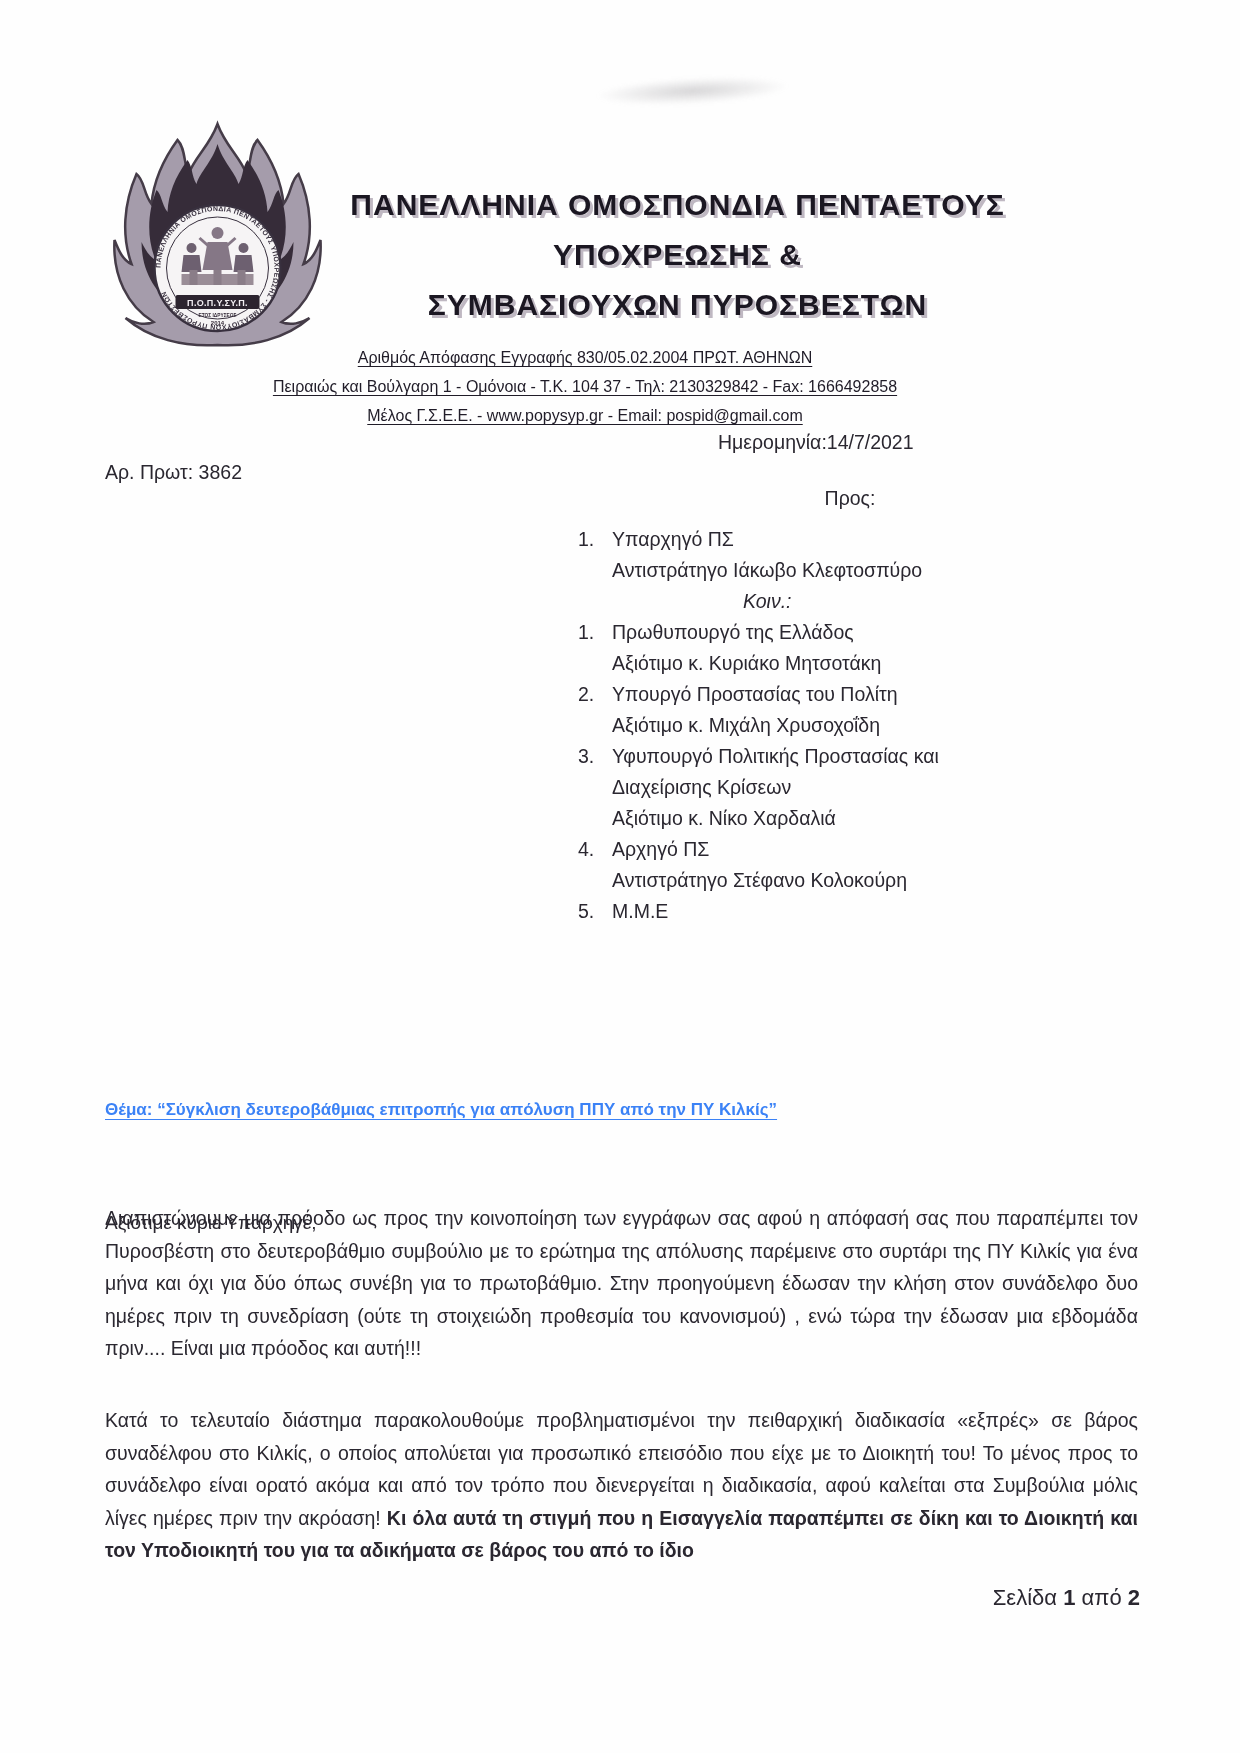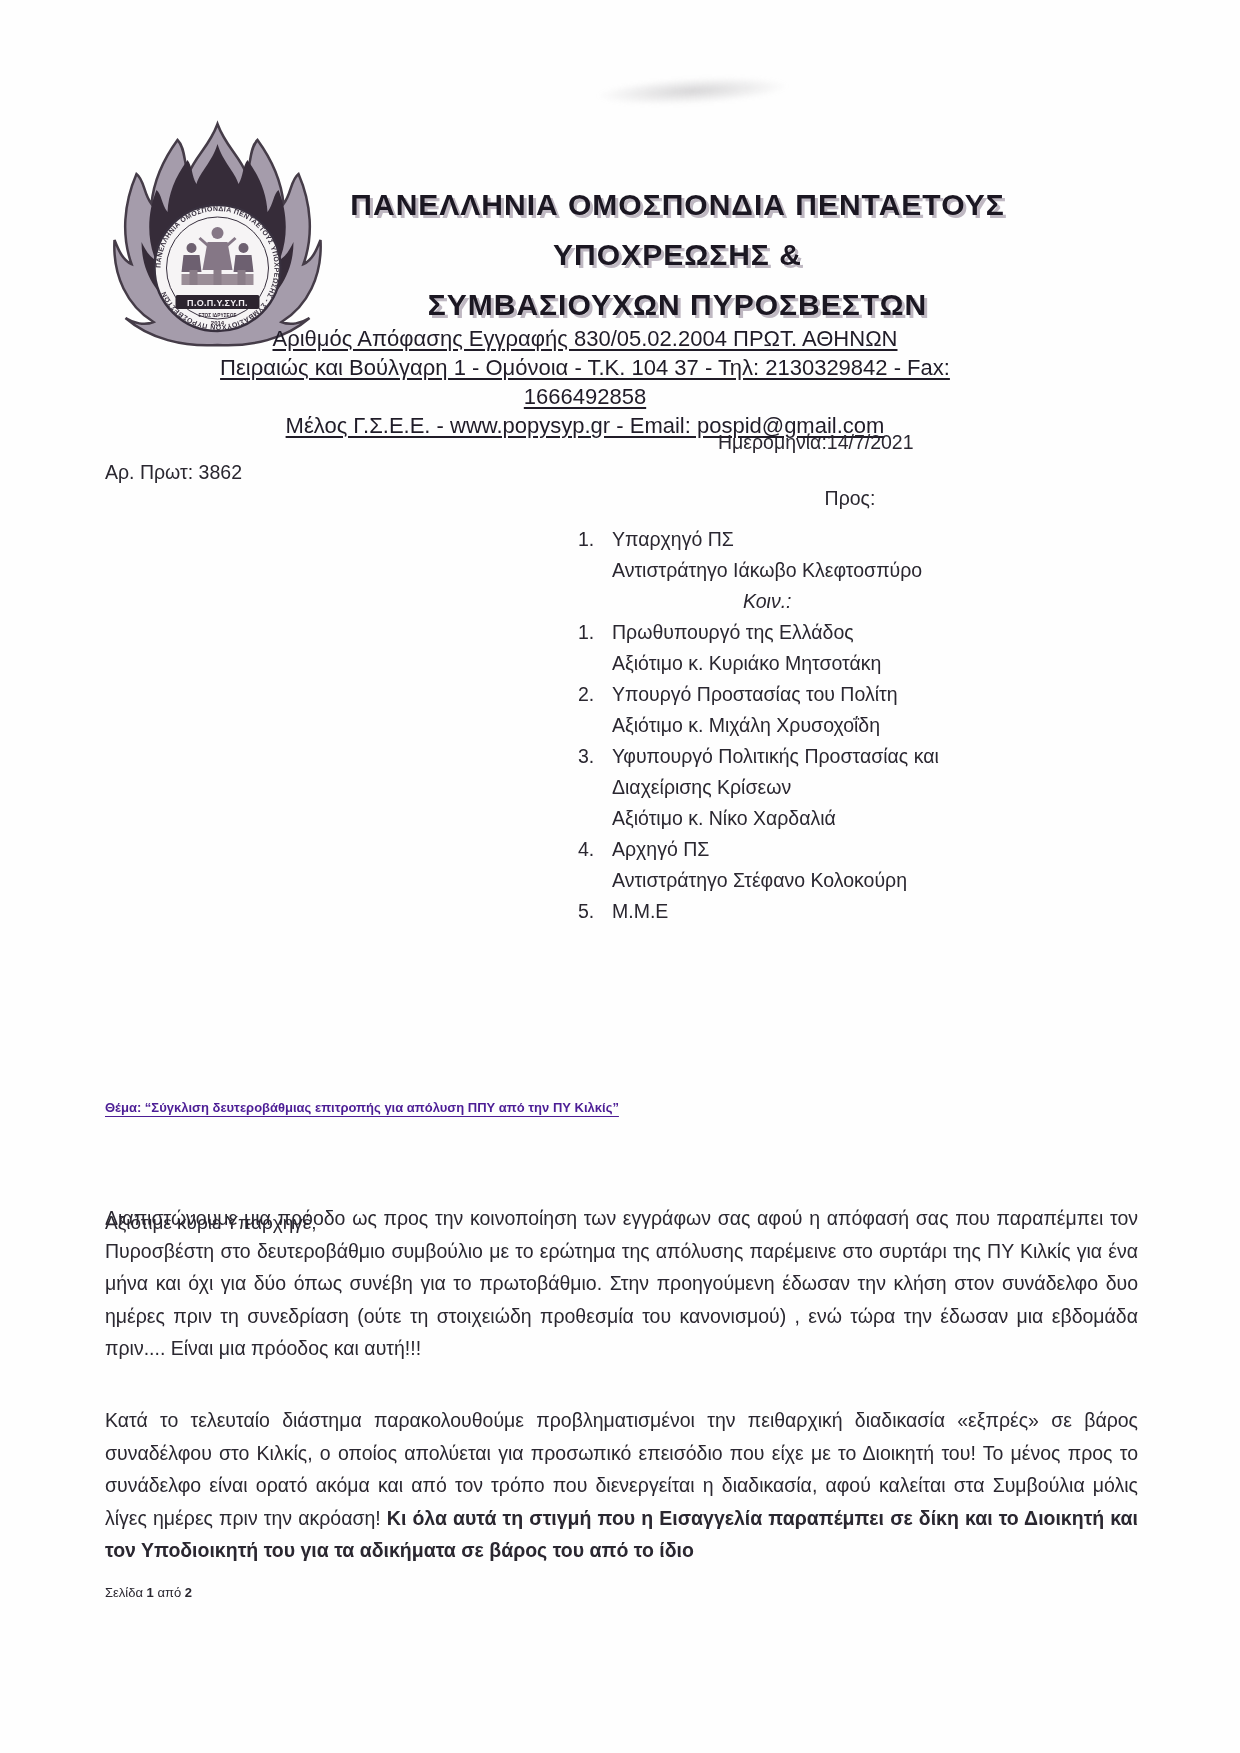--- a/index.html
+++ b/index.html
@@ -24,53 +24,53 @@
   .seal-year2 { font-size:6px;  font-weight:bold; fill:#352b38; text-anchor:middle; }
 
   .title {
     position:absolute; left:325px; top:180px; width:705px;
     text-align:center; font-size:30px; font-weight:bold; line-height:50px;
     color:#1b1722; letter-spacing:1px;
     text-shadow:3px 3px 0 #bfb8c2;
   }
 
   .subhead {
-    position:absolute; left:205px; top:324px; width:760px;
-    text-align:center; font-size:22px; line-height:29px; color:#201c28;
+    position:absolute; left:205px; top:343px; width:760px;
+    text-align:center; font-size:16px; line-height:29px; color:#201c28;
   }
   .subhead .u { text-decoration:underline; text-underline-offset:3px; }
 
   .protocol { position:absolute; left:105px; top:431px; font-size:19.5px;margin-top:30px; }
   .date     { position:absolute; left:708px; top:431px; font-size:19.5px;margin-left:10px; }
 
   .recipients { position:absolute; left:560px; top:483px; width:430px; font-size:19.5px; }
   .rlabel { line-height:31px; }
   .pros { margin-left:150px; margin-bottom:10px;text-align:center; }
   .koin { margin-left:183px;font-style:italic; }
   .ritem { display:flex; line-height:31px; }
   .rnum  { flex:none; width:52px; padding-left:18px; box-sizing:border-box; }
   .rtxt  { flex:1; }
 
   .subject {
     position:absolute; left:105px; top:1100px; width:1035px;
-    font-size:13px; font-weight:bold; text-decoration:underline;
-    text-underline-offset:4px; color:#4c1d95;
+    font-size:17px; font-weight:bold; text-decoration:underline;
+    text-underline-offset:4px; color:#3b82f6;
   }
   .salutation { position:absolute; left:105px; top:1212px; font-size:19px; }
   .para {
     position:absolute; left:105px; width:1033px;
     font-size:19.5px; line-height:32.6px; text-align:justify; color:#2a2730;
   }
   .p1 { top:1202px; }
   .p2 { top:1404px; }
   .bold { font-weight:bold; }
 
   .footer {
     position:absolute; left:105px; top:1585px; width:1035px;
-    font-size:13px; color:#2a2730;
+    text-align:right; font-size:22px; color:#2a2730;
   }
 </style>
 </head>
 <body>
 
 <div class="page">
 
   <div class="smudge"></div>
 
   <div class="logo">

